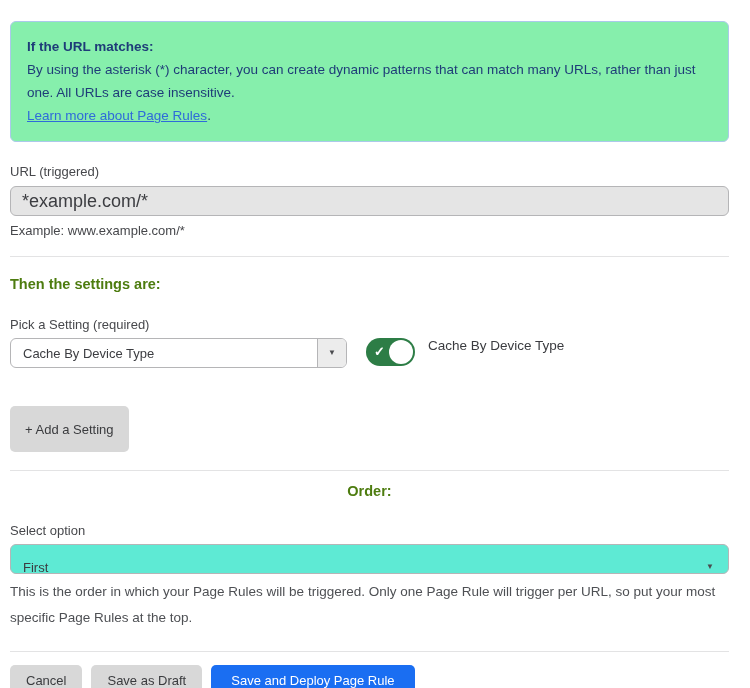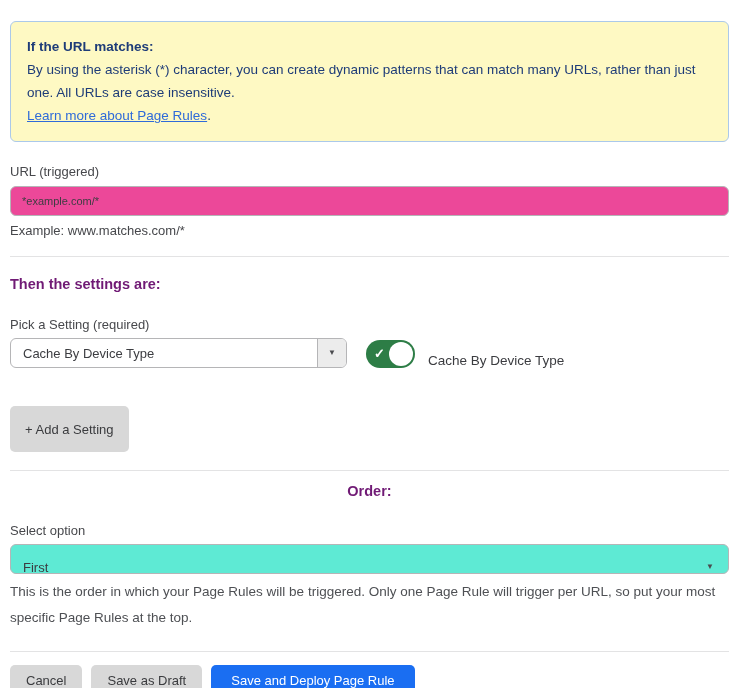--- a/index.html
+++ b/index.html
@@ -12,21 +12,21 @@
   }
   .container { padding: 9px 21px 0 10px; }
 
   .page-title {
     font-size: 19px; font-weight: 700; color: #38393d;
     margin: 0; line-height: 26px; letter-spacing: 0.1px;
   }
 
   .info-box {
     margin-top: 12px;
-    background: #fef9c3;
+    background: #86efac;
     border: 1px solid #abc9ea;
     border-radius: 6px;
     padding: 13px 16px 14px 16px;
     font-size: 13.5px;
     line-height: 23px;
     color: #1e3c78;
   }
   .info-box .info-heading { font-weight: 700; }
   .info-box a.info-link {
     color: #2f6bd9; text-decoration: underline; cursor: pointer;
@@ -36,38 +36,38 @@
     font-size: 13px; color: #47484c; line-height: 15px;
   }
   .url-label { margin-top: 22px; }
 
   .text-input {
     margin-top: 7px;
     width: 100%; height: 30px;
     border: 1px solid #b5b5b7; border-radius: 6px;
     padding: 0 11px;
     font-family: "Liberation Sans", sans-serif;
-    font-size: 11px; color: #3c3d41;
-    background: #ec4899; outline: none;
+    font-size: 18px; color: #3c3d41;
+    background: #e5e5e5; outline: none;
   }
 
   .helper-text {
     margin-top: 7px; font-size: 13px; color: #46474b; line-height: 15px;
   }
 
   .divider { border: none; border-top: 1px solid #e3e3e4; margin: 18px 0 0 0; }
 
   .section-heading {
-    font-size: 14.5px; font-weight: 700; color: #701a75;
+    font-size: 14.5px; font-weight: 700; color: #4d7c0f;
     margin: 19px 0 0 0; line-height: 17px;
   }
 
   .picker-label { margin-top: 24px; }
 
-  .setting-row { margin-top: 6px; display: flex; align-items: flex-end; }
+  .setting-row { margin-top: 6px; display: flex; align-items: flex-start; }
 
   .dropdown {
     width: 337px; height: 30px;
     border: 1px solid #b5b5b7; border-radius: 6px;
     background: #ffffff;
     display: flex; align-items: stretch;
     overflow: hidden; cursor: pointer;
   }
   .dropdown-value {
     flex: 1; display: flex; align-items: center;
@@ -144,21 +144,21 @@
 
 
   <div class="info-box">
     <div class="info-heading">If the URL matches:</div>
     <div class="info-body">By using the asterisk (*) character, you can create dynamic patterns that can match many URLs, rather than just one. All URLs are case insensitive.</div>
     <div><a class="info-link">Learn more about Page Rules</a><span>.</span></div>
   </div>
 
   <div class="field-label url-label">URL (triggered)</div>
   <input class="text-input" type="text" value="*example.com/*" style="">
-  <div class="helper-text">Example: www.matches.com/*</div>
+  <div class="helper-text">Example: www.example.com/*</div>
 
   <hr class="divider">
 
   <div class="section-heading">Then the settings are:</div>
 
   <div class="field-label picker-label">Pick a Setting (required)</div>
 
   <div class="setting-row">
     <div class="dropdown">
       <div class="dropdown-value">Cache By Device Type</div>

